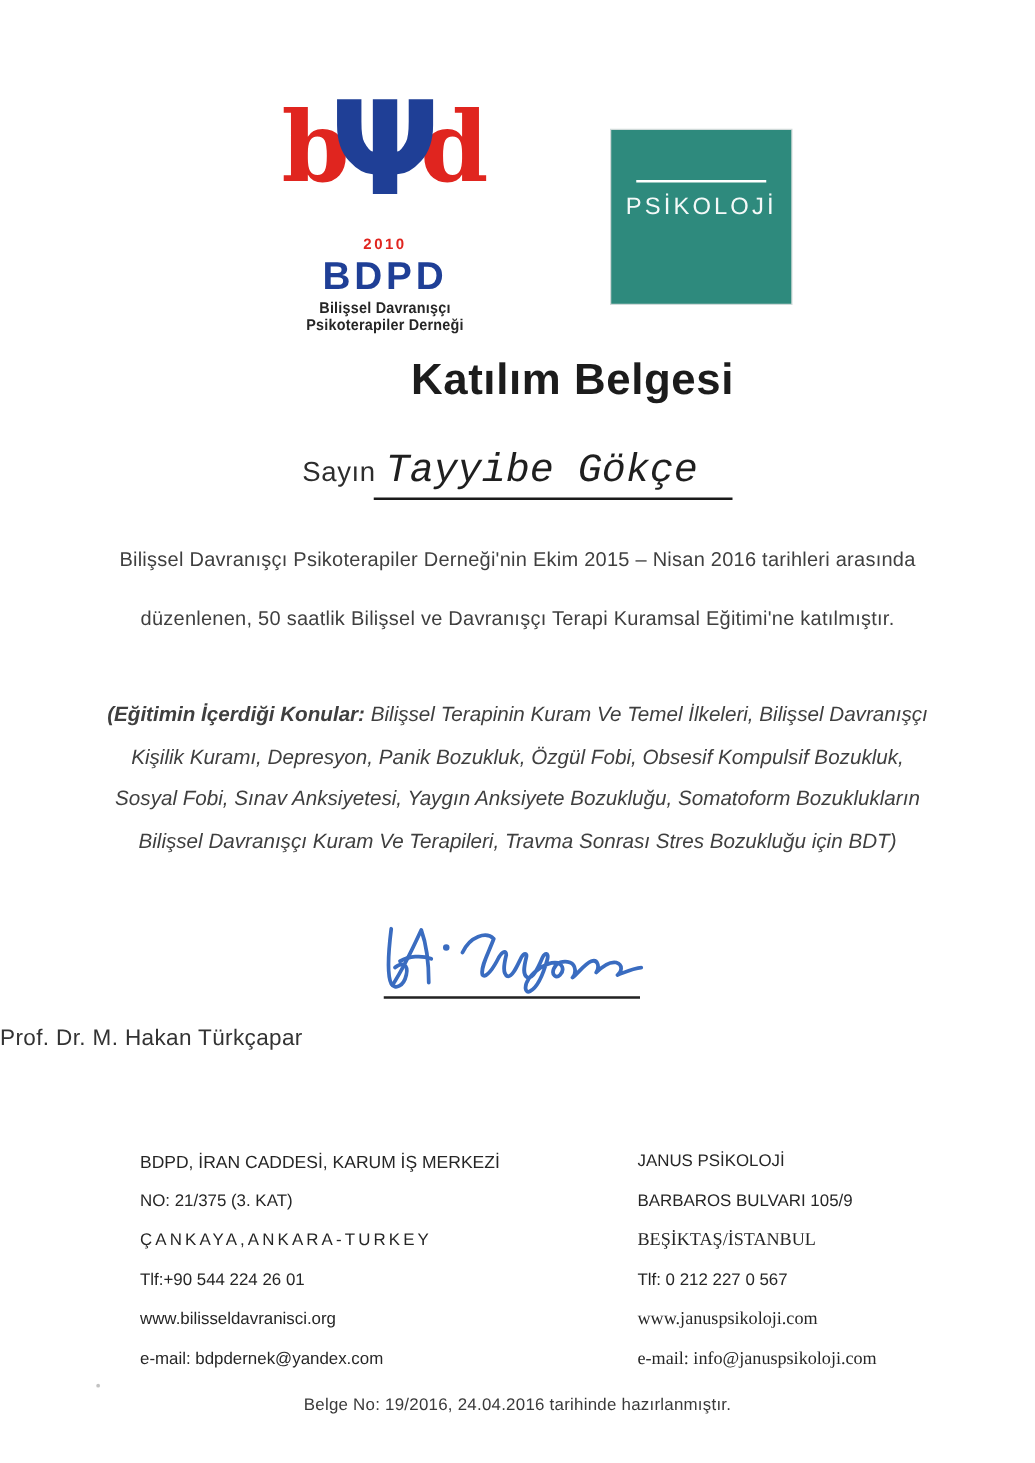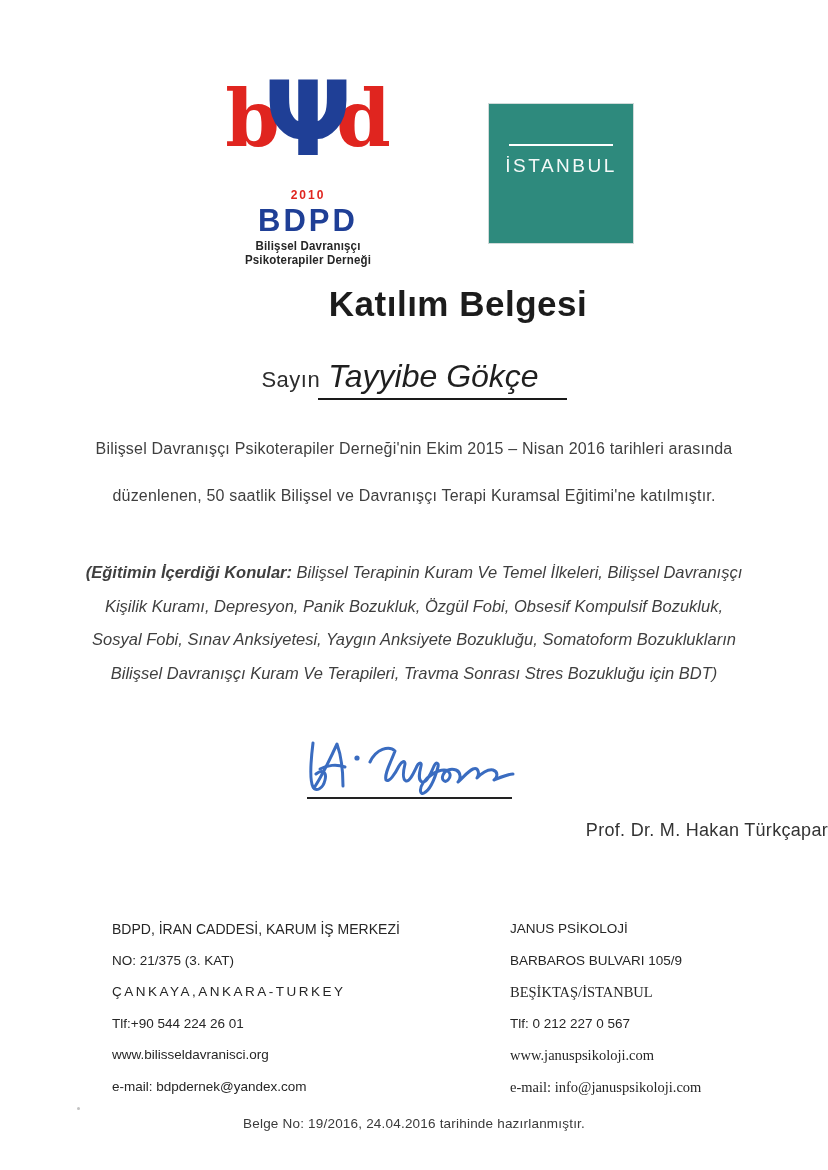--- a/index.html
+++ b/index.html
@@ -88,21 +88,21 @@
   .recipient{
     position:absolute;top:358px;left:0;width:100%;
     text-align:center;white-space:nowrap;
   }
   .salutation{
     font-size:22px;color:#2d2d2d;letter-spacing:0.5px;
     vertical-align:baseline;
   }
   .recipient-name{
     display:inline-block;
-    font-family:Liberation Sans, sans-serif;font-style:italic;
+    font-family:Liberation Mono, monospace;font-style:italic;
     font-size:32px;color:#1f1f1f;
     border-bottom:2.5px solid #1a1a1a;
     padding:0 28px 3px 10px;
     margin-left:-2px;
   }
 
   
   .body-paragraph{
     position:absolute;top:425px;left:84px;width:660px;
     text-align:center;
@@ -124,21 +124,21 @@
   .signature-svg path{
     fill:none;stroke:var(--ink-blue);stroke-width:3;
     stroke-linecap:round;stroke-linejoin:round;
   }
   .signature-svg circle{fill:var(--ink-blue);}
   .signature-line{
     position:absolute;left:307px;top:797px;width:205px;height:2px;
     background:#222;
   }
   .signer-name{
-    position:absolute;top:820px;left:0;width:100%;text-align:right;
+    position:absolute;top:820px;left:0;width:100%;text-align:left;
     font-size:18px;color:#333;letter-spacing:0.3px;
   }
   .signer-title{
     position:absolute;top:860px;left:0;width:100%;text-align:center;
     font-size:18px;color:#333;letter-spacing:0.3px;
   }
 
   
   .footer-col{
     position:absolute;top:921px;
@@ -176,21 +176,21 @@
       <span class="mono-d">d</span>
     </div>
     <div class="bdpd-year">2010</div>
     <div class="bdpd-acronym">BDPD</div>
     <div class="bdpd-org">Bilişsel Davranışçı</div>
     <div class="bdpd-org">Psikoterapiler Derneği</div>
   </div>
 
   <div class="janus-logo">
     <div class="janus-divider"></div>
-    <div class="janus-line2">İSTANBUL</div>
+    <div class="janus-line2">PSİKOLOJİ</div>
   </div>
 
   <div class="cert-title">Katılım Belgesi</div>
 
   <div class="recipient">
     <span class="salutation">Sayın</span><span class="recipient-name">Tayyibe Gökçe</span>
   </div>
 
   <div class="body-paragraph">Bilişsel Davranışçı Psikoterapiler Derneği'nin Ekim 2015 – Nisan 2016 tarihleri arasında düzenlenen, 50 saatlik Bilişsel ve Davranışçı Terapi Kuramsal Eğitimi'ne katılmıştır.</div>
 

